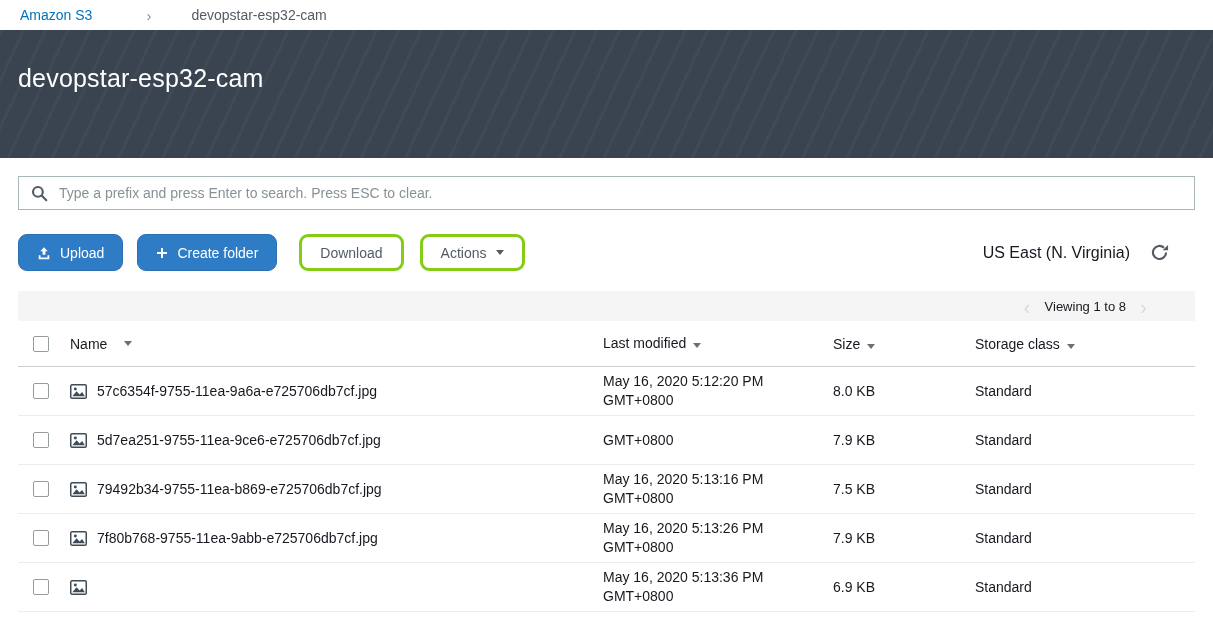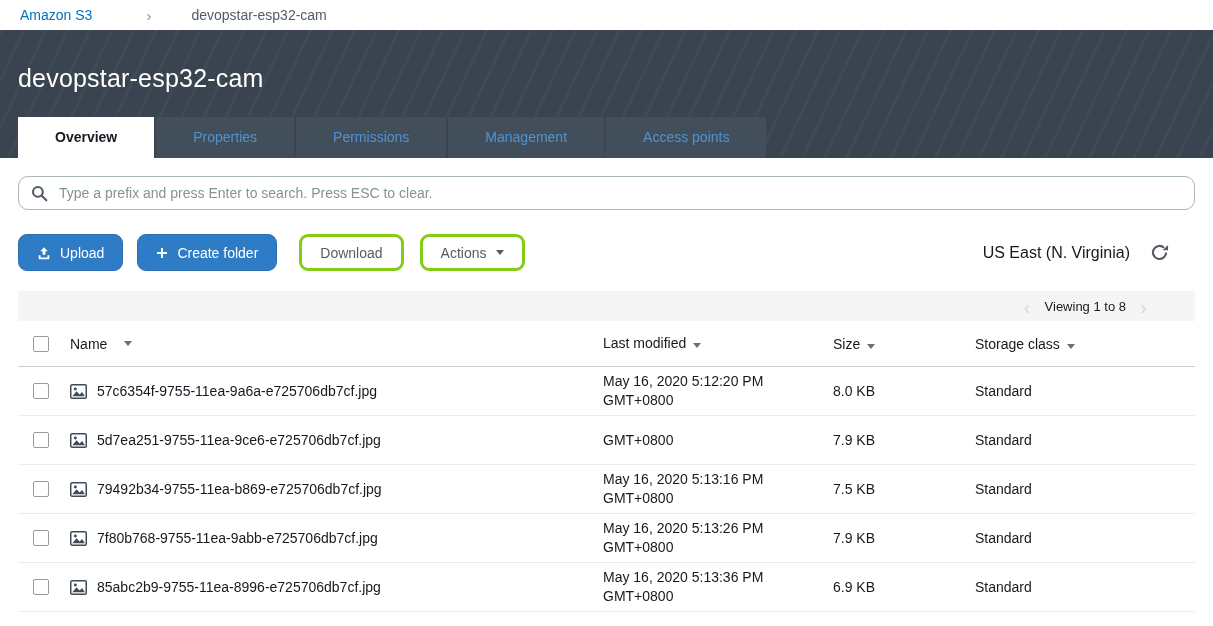--- a/index.html
+++ b/index.html
@@ -18,21 +18,21 @@
     background-image:repeating-linear-gradient(115deg, rgba(255,255,255,0.03) 0px, rgba(255,255,255,0.03) 3px, transparent 3px, transparent 20px);
     display:flex; flex-direction:column; justify-content:space-between; }
   .bucket-title { color:#ffffff; font-size:25px; font-weight:400; margin-top:34px; letter-spacing:0.2px; }
   .tabs { display:flex; gap:2px; align-items:flex-end; }
   .tab { height:41px; line-height:41px; padding:0 37px; font-size:14px; cursor:pointer;
     background:#424e5a; color:#4d94d6; white-space:nowrap; }
   .tab.active { background:#ffffff; color:#16191f; font-weight:700; }
 
   
   .search-wrap { padding:18px 18px 0; }
-  .search-box { height:34px; border:1px solid #aab7b8; border-radius:10px; display:flex; align-items:center; padding:0 12px; gap:11px; background:#fff; }
+  .search-box { height:34px; border:1px solid #aab7b8; border-radius:0; display:flex; align-items:center; padding:0 12px; gap:11px; background:#fff; }
   .search-box input { border:none; outline:none; flex:1; font-size:14px; font-family:inherit; color:#16191f; background:transparent; }
   .search-box input::placeholder { color:#879196; }
 
   
   .toolbar { margin:24px 18px 0; display:flex; align-items:center; }
   .btn { height:37px; border-radius:9px; font-size:14px; font-family:inherit; display:inline-flex; align-items:center; gap:9px; padding:0 18px; cursor:pointer; }
   .btn.primary { background:#2f7cc6; border:1px solid #2a6fb2; color:#fff; }
   .btn.secondary { background:#fff; border:3px solid #84cc16; color:#545b64; }
   .mr14 { margin-right:14px; } .mr22 { margin-right:22px; } .mr16 { margin-right:16px; }
   .spacer { flex:1; }
@@ -63,27 +63,20 @@
 <body>
 
 <div class="breadcrumb">
   <a>Amazon S3</a>
   <span class="crumb-sep">›</span>
   <span class="crumb-current">devopstar-esp32-cam</span>
 </div>
 
 <div class="bucket-header">
   <div class="bucket-title">devopstar-esp32-cam</div>
-  <div class="tabs">
-    <div class="tab active">Overview</div>
-    <div class="tab">Properties</div>
-    <div class="tab">Permissions</div>
-    <div class="tab">Management</div>
-    <div class="tab">Access points</div>
-  </div>
 </div>
 
 <div class="search-wrap">
   <div class="search-box">
     <span class="file-icon">
       <svg width="17" height="17" viewBox="0 0 16 16" fill="none" stroke="#545b64" stroke-width="2" stroke-linecap="round">
         <circle cx="6.5" cy="6.5" r="4.6"></circle>
           <line x1="10.2" y1="10.2" x2="14.4" y2="14.4"></line>
       </svg>
     </span>
@@ -247,21 +240,20 @@
         <span class="checkbox"></span>
       </div>
     <div class="c-name">
       <span class="file-icon">
         <svg width="17" height="15" viewBox="0 0 16 14">
             <rect x="0.7" y="0.7" width="14.6" height="12.6" rx="1.2" fill="none" stroke="#3f4b56" stroke-width="1.4"></rect>
             <circle cx="5" cy="4.6" r="1.4" fill="#3f4b56"></circle>
             <path d="M2.2 11.4 L6.2 6.8 l2.8 3 2.4-2.4 2.6 4 z" fill="#3f4b56"></path>
           </svg>
       </span>
-      <span class="fname">85abc2b9-9755-11ea-8996-e725706db7cf.jpg</span>
     </div>
     <div class="c-mod">
       <div>May 16, 2020 5:13:36 PM</div>
       <div>GMT+0800</div>
     </div>
     <div class="c-size">6.9 KB</div>
     <div class="c-storage">Standard</div>
   </div>
 
 </div>

